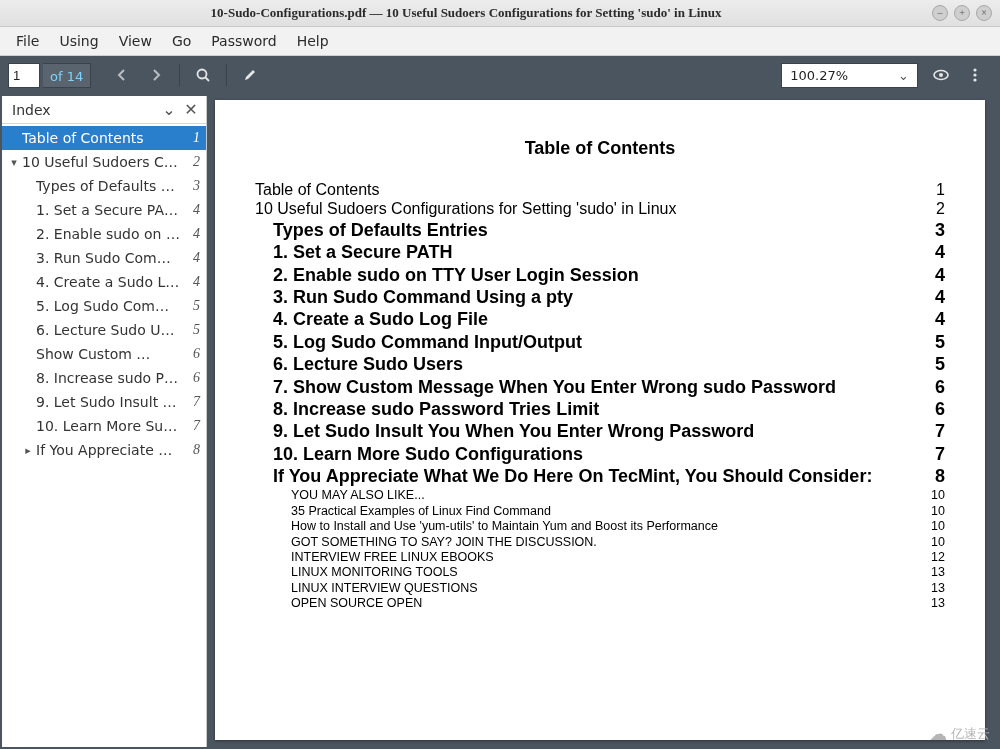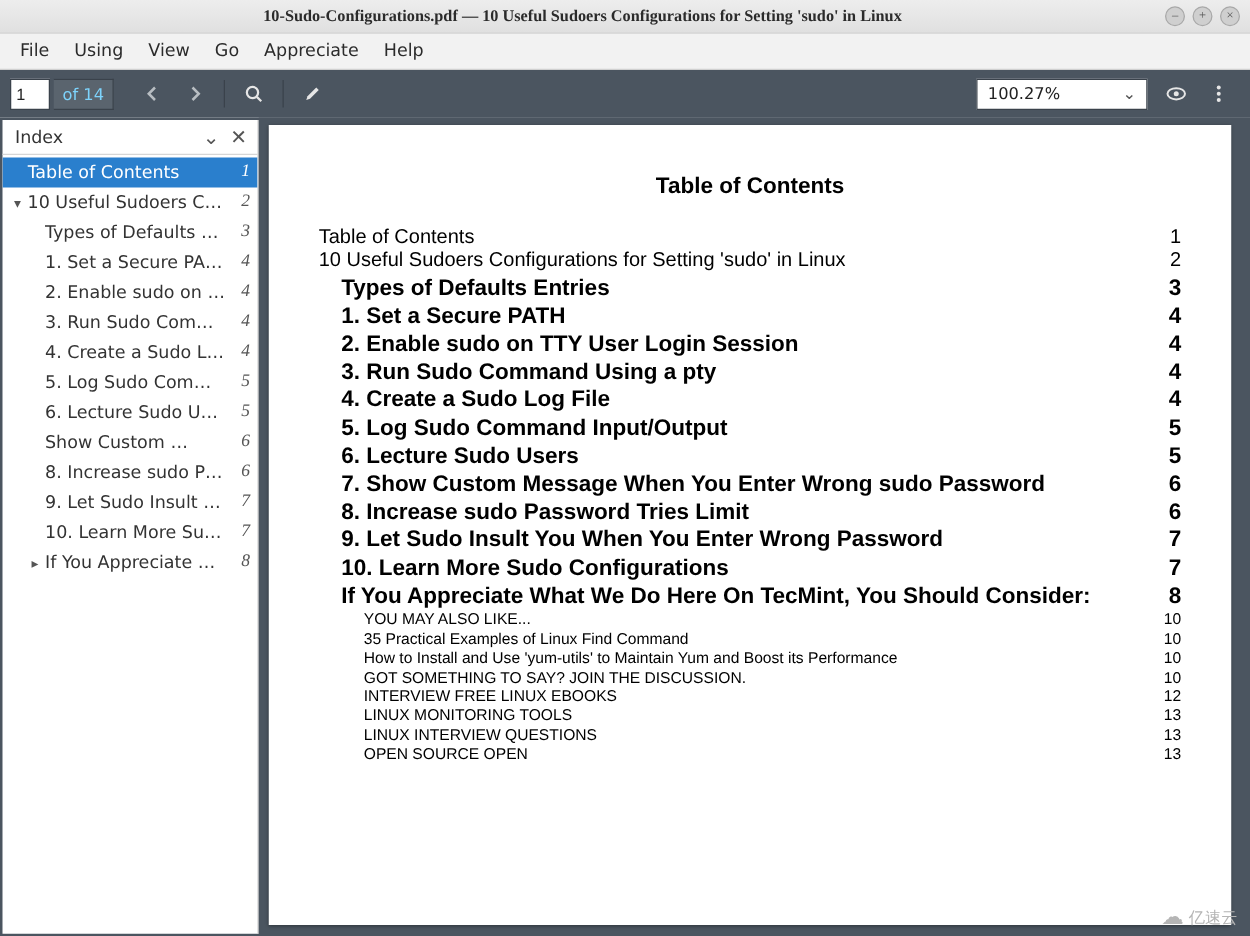--- a/index.html
+++ b/index.html
@@ -70,21 +70,21 @@
     <div class="win-btn">+</div>
     <div class="win-btn">×</div>
   </div>
 </div>
 
 <div class="menubar">
   <div class="menu-item">File</div>
   <div class="menu-item">Using</div>
   <div class="menu-item">View</div>
   <div class="menu-item">Go</div>
-  <div class="menu-item">Appreciate</div>
+  <div class="menu-item">Password</div>
   <div class="menu-item">Help</div>
 </div>
 
 <div class="toolbar">
   <input class="page-num" value="1" style="">
   <div class="page-total">of 14</div>
   <div class="tbtn">
       <svg width="16" height="16" viewBox="0 0 16 16">
         <path d="M10 3 5 8l5 5" stroke="#b8bdc2" stroke-width="2" fill="none"></path>
       </svg>

